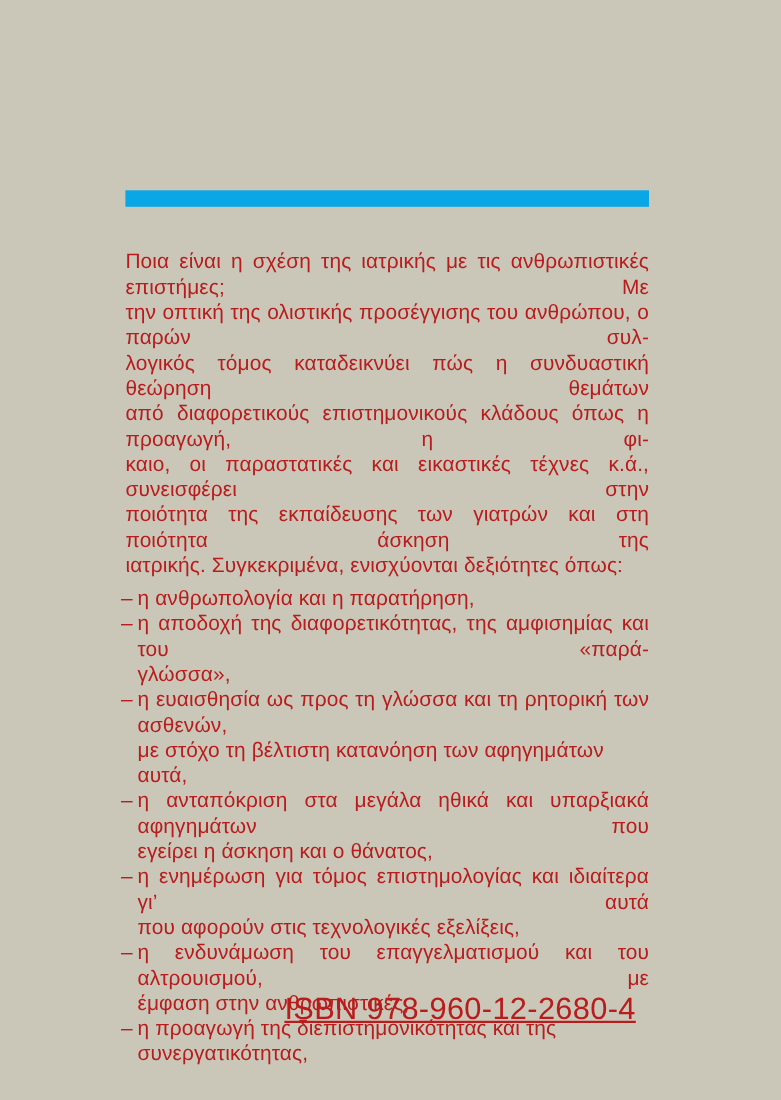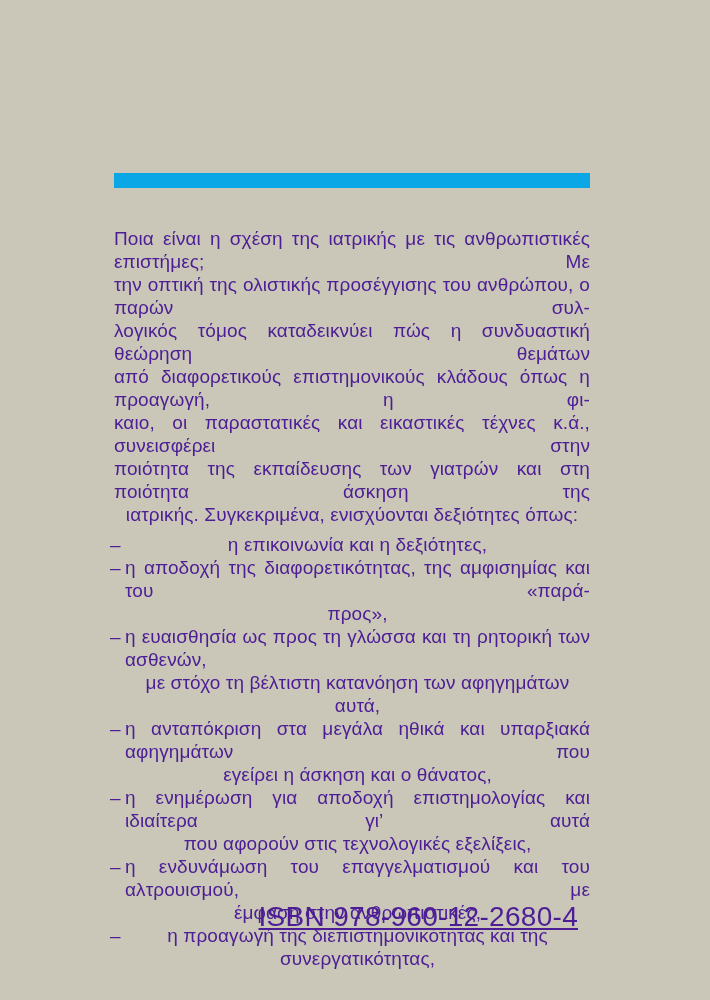--- a/index.html
+++ b/index.html
@@ -21,21 +21,21 @@
   .accent-bar {
     height: 15px;
     background: #09a7e5;
     margin-bottom: 39px;
   }
   .blurb, .skills {
     font-size: 19px;
     line-height: 23px;
     letter-spacing: 0.1px;
   }
-  .tline { text-align: center; white-space: normal; }
+  .tline { text-align: left; white-space: normal; }
   .tline.j {
     text-align: justify;
     text-align-last: justify;
     -moz-text-align-last: justify;
   }
   .skills { margin-top: 7px; }
   .item {
     position: relative;
     padding-left: 11px;
   }
@@ -49,64 +49,64 @@
     top: 901px;
     right: 132px;
     font-size: 28px;
     letter-spacing: 0.3px;
     text-decoration: underline;
   }
 </style>
 </head>
 <body>
 
-<div class="cover" style="background: rgb(202, 199, 185); color: #4c1d95;">
+<div class="cover" style="background: rgb(202, 199, 185); color: #b91c1c;">
   <div class="content">
     <div class="accent-bar" style="background: rgb(9, 167, 229);"></div>
     <div class="blurb">
         <div class="tline j">Ποια είναι η σχέση της ιατρικής με τις ανθρωπιστικές επιστήμες; Με</div>
         <div class="tline j">την οπτική της ολιστικής προσέγγισης του ανθρώπου, ο παρών συλ-</div>
         <div class="tline j">λογικός τόμος καταδεικνύει πώς η συνδυαστική θεώρηση θεμάτων</div>
         <div class="tline j">από διαφορετικούς επιστημονικούς κλάδους όπως η προαγωγή, η φι-</div>
         <div class="tline j">καιο, οι παραστατικές και εικαστικές τέχνες κ.ά., συνεισφέρει στην</div>
         <div class="tline j">ποιότητα της εκπαίδευσης των γιατρών και στη ποιότητα άσκηση της</div>
         <div class="tline">ιατρικής. Συγκεκριμένα, ενισχύονται δεξιότητες όπως:</div>
       </div>
     <div class="skills">
         <div class="item">
           <span class="marker">–</span>
           <div>
-            <div class="tline">η επικοινωνία και η δεξιότητες,</div>
+            <div class="tline">η ανθρωπολογία και η παρατήρηση,</div>
           </div>
         </div>
         <div class="item">
           <span class="marker">–</span>
           <div>
             <div class="tline j">η αποδοχή της διαφορετικότητας, της αμφισημίας και του «παρά-</div>
-            <div class="tline">προς»,</div>
+            <div class="tline">γλώσσα»,</div>
           </div>
         </div>
         <div class="item">
           <span class="marker">–</span>
           <div>
             <div class="tline j">η ευαισθησία ως προς τη γλώσσα και τη ρητορική των ασθενών,</div>
             <div class="tline">με στόχο τη βέλτιστη κατανόηση των αφηγημάτων αυτά,</div>
           </div>
         </div>
         <div class="item">
           <span class="marker">–</span>
           <div>
             <div class="tline j">η ανταπόκριση στα μεγάλα ηθικά και υπαρξιακά αφηγημάτων που</div>
             <div class="tline">εγείρει η άσκηση και ο θάνατος,</div>
           </div>
         </div>
         <div class="item">
           <span class="marker">–</span>
           <div>
-            <div class="tline j">η ενημέρωση για αποδοχή επιστημολογίας και ιδιαίτερα γι’ αυτά</div>
+            <div class="tline j">η ενημέρωση για τόμος επιστημολογίας και ιδιαίτερα γι’ αυτά</div>
             <div class="tline">που αφορούν στις τεχνολογικές εξελίξεις,</div>
           </div>
         </div>
         <div class="item">
           <span class="marker">–</span>
           <div>
             <div class="tline j">η ενδυνάμωση του επαγγελματισμού και του αλτρουισμού, με</div>
             <div class="tline">έμφαση στην ανθρωπιστικές,</div>
           </div>
         </div>

